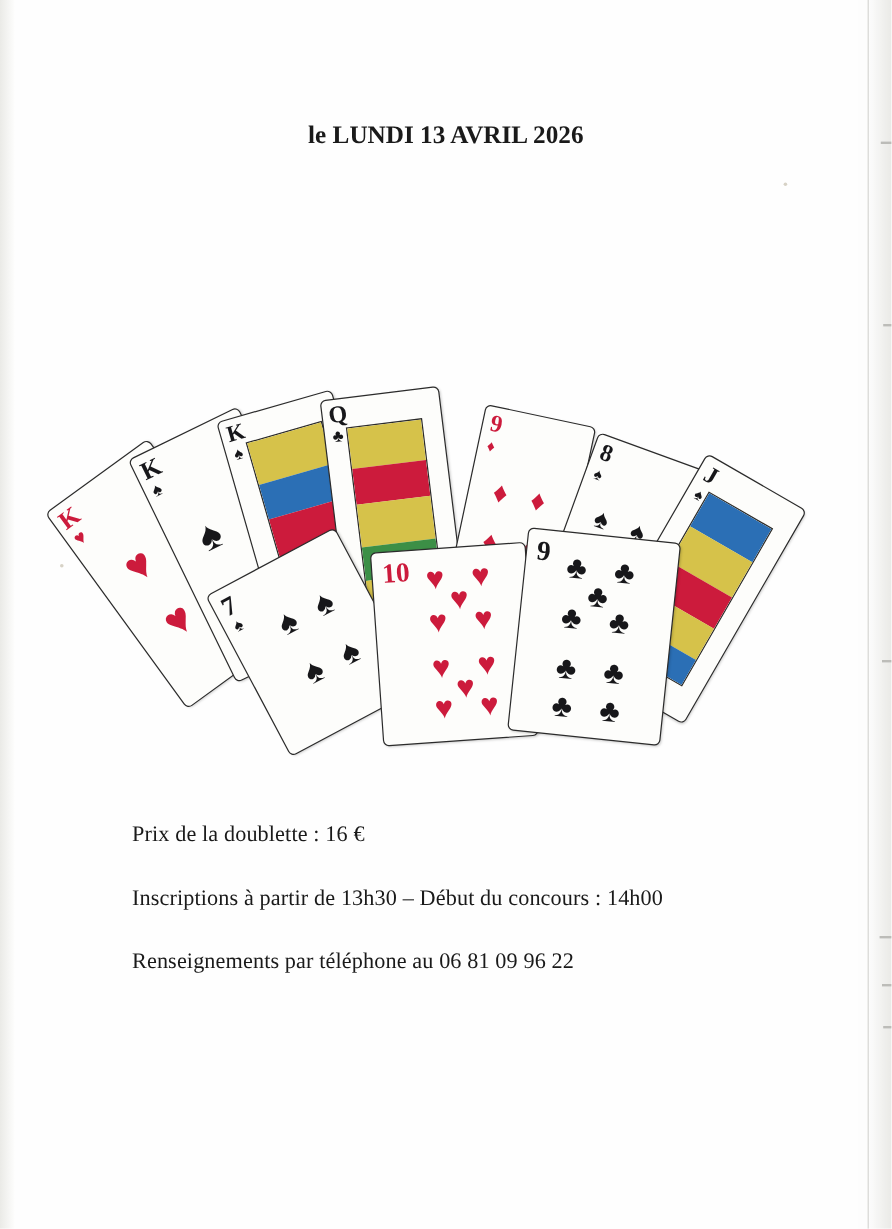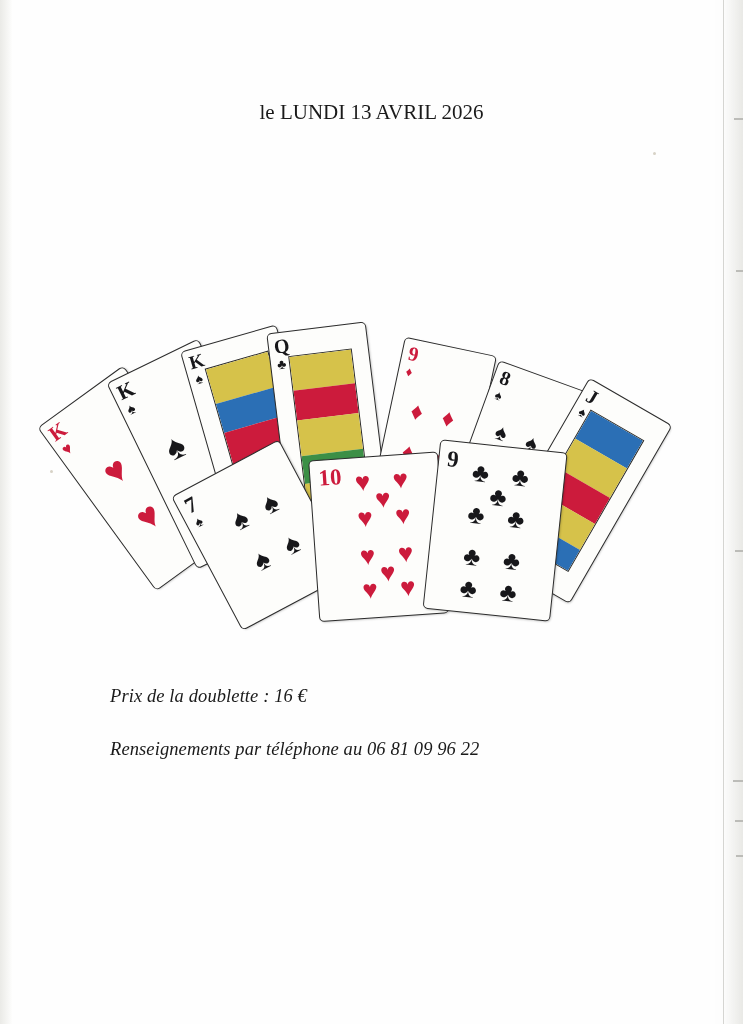--- a/index.html
+++ b/index.html
@@ -82,21 +82,21 @@
     margin: 0 0 28px 0;
   }
   .line-3 {
     font-size: 18.5px;
     margin: 0 0 22px 0;
     font-weight: 400;
   }
   .line-3 b { font-weight: bold; }
   .line-4 {
     font-size: 21px;
-    font-weight: normal;
+    font-weight: bold;
     margin: 0;
   }
 
   
   .cards {
     position: absolute;
     left: 140px;
     top: 318px;
     width: 470px;
     height: 305px;
@@ -135,21 +135,20 @@
     overflow: hidden;
   }
   .facestripe { position: absolute; }
 
   
   .body-text {
     position: absolute;
     left: 110px;
     top: 686px;
     width: 560px;
-    font-style: italic;
   }
   .body-text p {
     margin: 0 0 32px 0;
     font-size: 18.5px;
     letter-spacing: 0.1px;
   }
   .body-text p:last-child { margin-bottom: 0; }
 </style>
 </head>
 <body>
@@ -292,16 +291,17 @@
         <span class="pip black" style="left:74px; top:100px; font-size:26px;">♣</span>
         <span class="pip black" style="left:34px; top:132px; font-size:26px;">♣</span>
         <span class="pip black" style="left:74px; top:132px; font-size:26px;">♣</span>
       </div>
     </div>
 
   </div>
 
   <div class="body-text">
     <p>Prix de la doublette : 16 €</p>
+    <p>Inscriptions à partir de 13h30 – Début du concours : 14h00</p>
     <p>Renseignements par téléphone au 06 81 09 96 22</p>
   </div>
 
 </div>
 
 </body></html>

